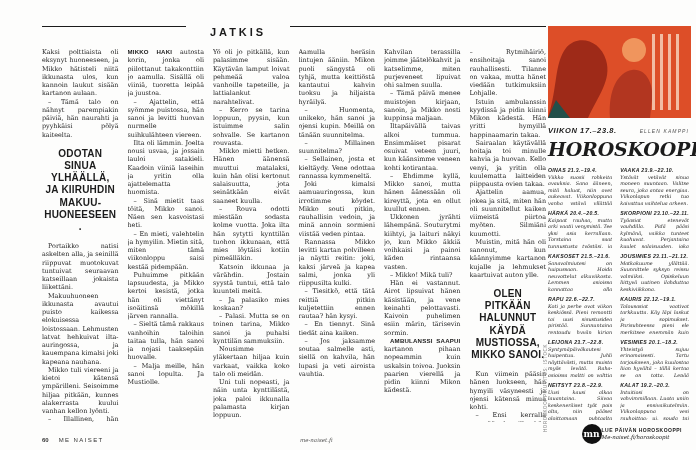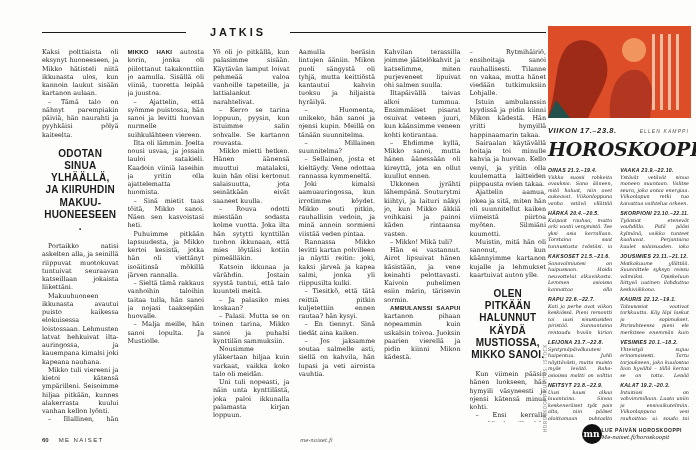--- a/index.html
+++ b/index.html
@@ -4,21 +4,21 @@
 <style>
   html,body{margin:0;padding:0;}
   body{
     width:696px;height:450px;position:relative;overflow:hidden;
     background:#fdfdfc;color:#1b1b1b;
     font-family:"DejaVu Serif", serif;
   }
   
   .jatkis-bar{
     position:absolute;left:42px;top:26px;width:504px;
-    display:flex;align-items:center;gap:24px;
+    display:flex;gap:24px;
   }
   .jatkis-bar .rule{border-top:1px solid #1b1b1b;height:0;}
   .jatkis-bar .rule.l{flex:0.72;}
   .jatkis-bar .rule.r{flex:1.28;}
   .jatkis-label{
     font-family:"Liberation Sans", sans-serif;font-weight:bold;
     font-size:11px;letter-spacing:3px;white-space:nowrap;
   }
   
   .story{
@@ -114,20 +114,21 @@
         <p>Mikko tuli viereeni ja kietoi kätensä ympärilleni. Seisoimme hiljaa pitkään, kunnes alakerrasta kuului vanhan kellon lyönti.</p>
         <p>– Illallinen, hän kuiskasi. Minulla on varaus, josta en ole kertonut sinulle vielä mitään.</p>
       </div>
   </div>
   <div class="col">
     <div class="plist">
         <p><b>MIKKO HAKI</b> autosta korin, jonka oli piilottanut takakonttiin jo aamulla. Sisällä oli viiniä, tuoretta leipää ja juustoa.</p>
         <p>– Ajattelin, että syömme puistossa, hän sanoi ja levitti huovan nurmelle suihkulähteen viereen.</p>
         <p>Ilta oli lämmin. Joelta nousi usvaa, ja jossain lauloi satakieli. Kaadoin viiniä laseihin ja yritin olla ajattelematta huomista.</p>
         <p>– Sinä mietit taas töitä, Mikko sanoi. Näen sen kasvoistasi heti.</p>
+        <p>– En mieti, valehtelin ja hymyilin. Mietin sitä, miten tämä viikonloppu saisi kestää pidempään.</p>
         <p>Puhuimme pitkään lapsuudesta, ja Mikko kertoi kesistä, jotka hän oli viettänyt isoäitinsä mökillä järven rannalla.</p>
         <p>– Sieltä tämä rakkaus vanhoihin taloihin taitaa tulla, hän sanoi ja nojasi taaksepäin huovalle.</p>
         <p>– Malja meille, hän sanoi lopulta. Ja Mustiolle.</p>
       </div>
   </div>
   <div class="col">
     <div class="plist">
         <p>Yö oli jo pitkällä, kun palasimme sisään. Käytävän lamput loivat pehmeää valoa vanhoille tapeteille, ja lattialankut narahtelivat.</p>
         <p>– Kerro se tarina loppuun, pyysin, kun istuimme salin sohvalle. Se kartanon rouvasta.</p>
         <p>Mikko mietti hetken. Hänen äänensä muuttui matalaksi, kuin hän olisi kertonut salaisuutta, jota seinätkään eivät saaneet kuulla.</p>
@@ -148,20 +149,21 @@
         <p>Joki kimalsi aamuauringossa, kun irrotimme köydet. Mikko souti pitkin, rauhallisin vedoin, ja minä annoin sormieni viistää veden pintaa.</p>
         <p>Rannassa Mikko levitti kartan polvilleen ja näytti reitin: joki, kaksi järveä ja kapea salmi, jonka yli riippusilta kulki.</p>
         <p>– Tiesitkö, että tätä reittiä pitkin kuljetettiin ennen rautaa? hän kysyi.</p>
         <p>– En tiennyt. Sinä tiedät aina kaiken.</p>
         <p>– Jos jaksamme soutaa salmelle asti, siellä on kahvila, hän lupasi ja veti airoista vauhtia.</p>
       </div>
   </div>
   <div class="col">
     <div class="plist">
         <p>Kahvilan terassilla joimme jäätelökahvit ja katselimme, miten purjeveneet lipuivat ohi salmen suulla.</p>
+        <p>– Tämä päivä menee muistojen kirjaan, sanoin, ja Mikko nosti kuppinsa maljaan.</p>
         <p>Iltapäivällä taivas alkoi tummua. Ensimmäiset pisarat osuivat veteen juuri, kun käänsimme veneen kohti kotirantaa.</p>
         <p>– Ehdimme kyllä, Mikko sanoi, mutta hänen äänessään oli kireyttä, jota en ollut kuullut ennen.</p>
         <p>Ukkonen jyrähti lähempänä. Souturytmi kiihtyi, ja laituri näkyi jo, kun Mikko äkkiä voihkaisi ja painoi käden rintaansa vasten.</p>
         <p>– Mikko! Mikä tuli?</p>
         <p>Hän ei vastannut. Airot lipsuivat hänen käsistään, ja vene keinahti pelottavasti. Kaivoin puhelimen esiin märin, tärisevin sormin.</p>
         <p><b>AMBULANSSI SAAPUI</b> kartanon pihaan nopeammin kuin uskalsin toivoa. Juoksin paarien vierellä ja pidin kiinni Mikon kädestä.</p>
       </div>
   </div>
   <div class="col">
     <div class="plist">

